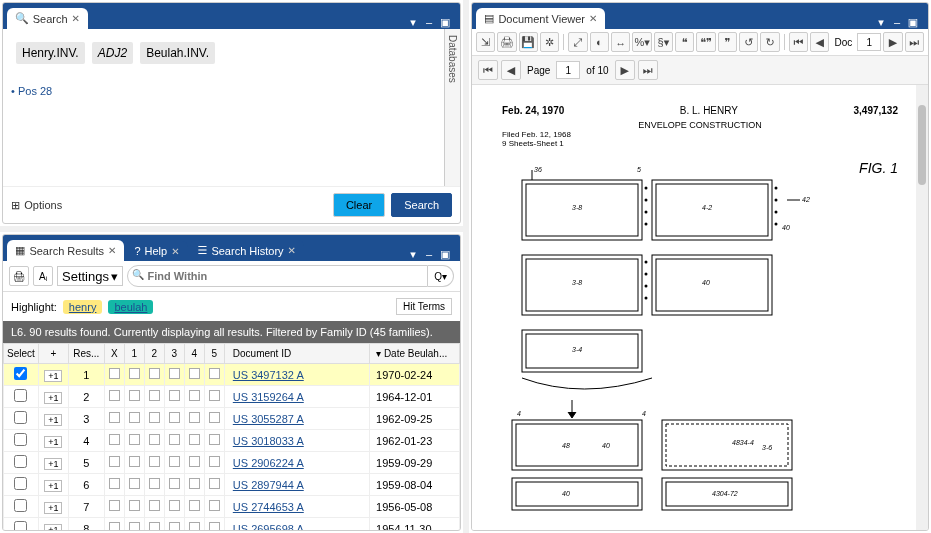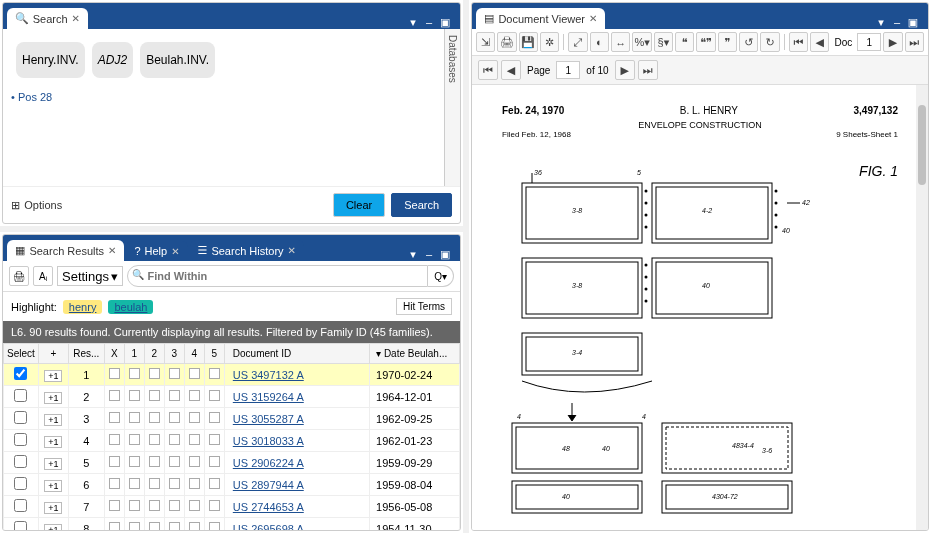--- a/index.html
+++ b/index.html
@@ -15,21 +15,21 @@
 .tab.inactive { background:#1d4f91; color:#fff; }
 .tab-close { cursor:pointer; font-size:10px; color:#666; }
 .tab.inactive .tab-close { color:#ccc; }
 .panel-ctrl { margin-left:auto; display:flex; gap:2px; align-items:center; color:#fff; padding-right:4px; }
 .panel-ctrl span { width:14px; height:14px; display:flex; align-items:center; justify-content:center; cursor:pointer; font-size:11px; }
 
 
 .search-body { flex:1; display:flex; }
 .search-main { flex:1; padding:8px; display:flex; flex-direction:column; gap:8px; }
 .query-area { background:#fff; border:1px solid transparent; padding:4px; min-height:40px; }
-.token { background:#e8e8e8; padding:11px 6px; border-radius:8px; margin-right:4px; display:inline-block; font-size:12px; }
+.token { background:#e8e8e8; padding:4px 6px; border-radius:2px; margin-right:4px; display:inline-block; font-size:12px; }
 .token.op { font-style:italic; }
 .pos-row { color:#1d4f91; font-size:11px; }
 .search-footer { display:flex; align-items:center; padding:6px 8px; border-top:1px solid #eee; }
 .opt-link { display:flex; align-items:center; gap:4px; color:#333; cursor:pointer; }
 .btn { padding:5px 12px; border:1px solid #ccc; background:#0ea5e9; cursor:pointer; font-size:11px; border-radius:2px; margin-left:6px; }
 .btn.primary { background:#1d4f91; color:#fff; border-color:#1d4f91; }
 .db-tab { writing-mode:vertical-lr; background:#f5f5f5; border-left:1px solid #ccc; padding:6px 2px; font-size:10px; color:#555; cursor:pointer; }
 
 
 .results-toolbar { display:flex; align-items:center; gap:4px; padding:4px 6px; border-bottom:1px solid #ddd; }
@@ -64,21 +64,21 @@
 .viewer-toolbar { display:flex; align-items:center; gap:2px; padding:3px 4px; border-bottom:1px solid #ddd; flex-wrap:nowrap; }
 .vt-btn { width:20px; height:20px; border:1px solid #ccc; background:#f8f8f8; display:flex; align-items:center; justify-content:center; cursor:pointer; font-size:11px; color:#444; border-radius:2px;}
 .vt-sep { width:1px; height:16px; background:#ccc; margin:0 2px; }
 .vt-txt { font-size:10px; padding:0 3px; }
 .vt-input { width:24px; height:18px; border:1px solid #ccc; text-align:center; font-size:10px; }
 .page-toolbar { display:flex; align-items:center; gap:3px; padding:4px 6px; border-bottom:1px solid #ddd; background:#f5f5f5;}
 .doc-canvas { flex:1; background:#fff; overflow:auto; position:relative; padding:20px 30px; }
 .patent-page { background:#fff; font-family:'Times New Roman',serif; font-size:10px; color:#000; }
 .pp-head { display:flex; justify-content:space-between; margin-bottom:4px; }
 .pp-title { text-align:center; font-size:9px; }
-.pp-sub { display:flex; justify-content:space-between; font-size:8px; margin-bottom:24px;}
+.pp-sub { display:flex; justify-content:space-between; font-size:8px; margin-bottom:12px;flex-direction:column;}
 .fig-label { float:right; font-style:italic; font-size:14px; }
 .drawing { margin:6px 0; }
 .drawing svg { display:block; }
 .scroll-y { position:absolute; right:0; top:0; bottom:0; width:12px; background:#f0f0f0; }
 .scroll-thumb { background:#c0c0c0; width:8px; height:80px; margin:20px 2px; border-radius:4px; }
 </style>
 </head>
 <body>
 
 <div class="left-col">

